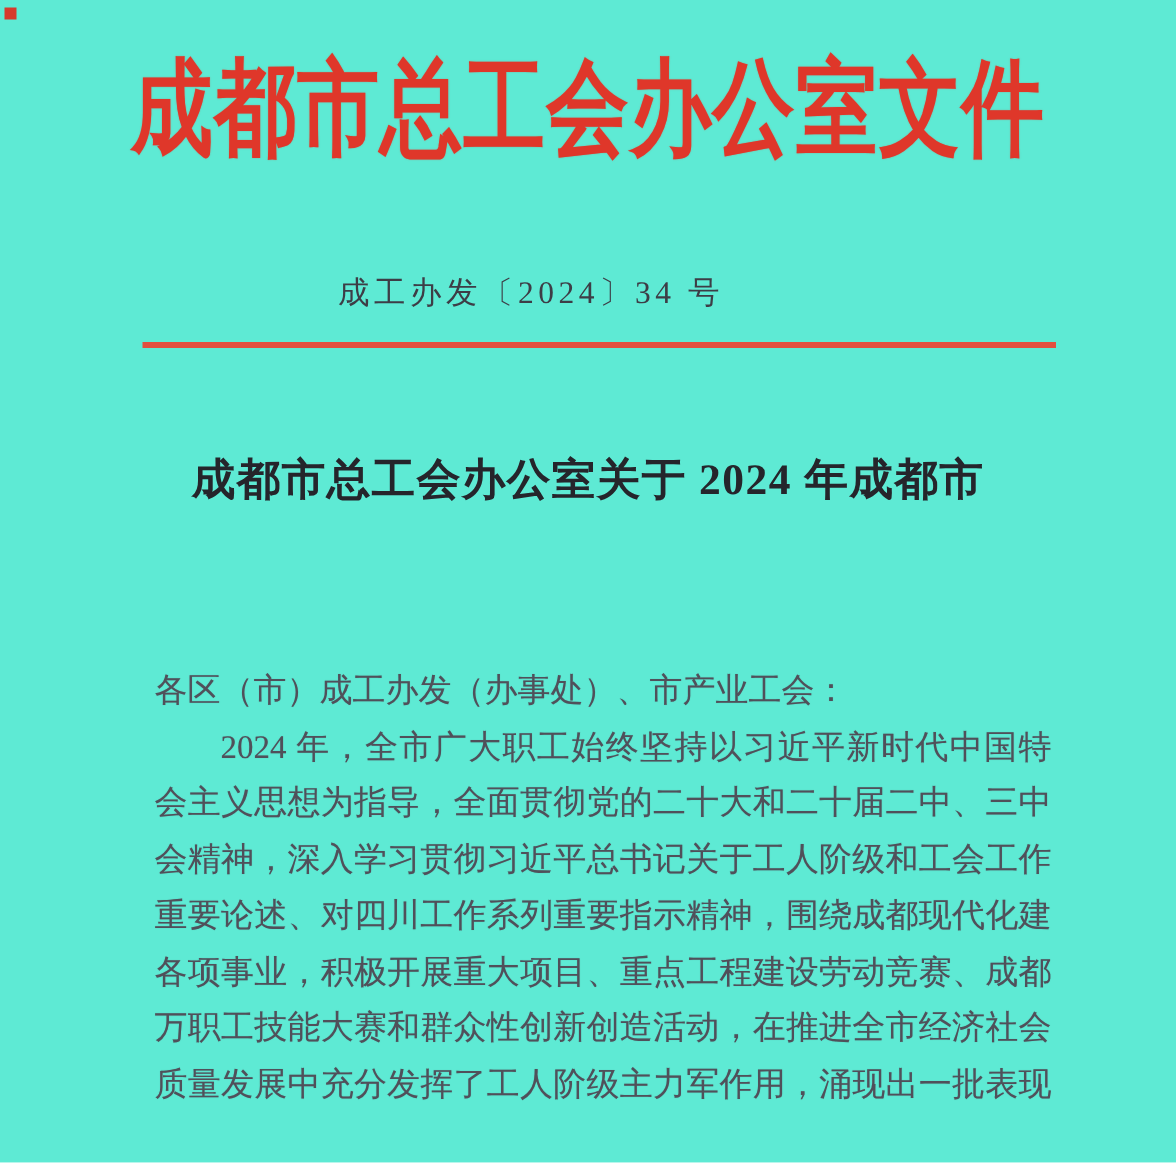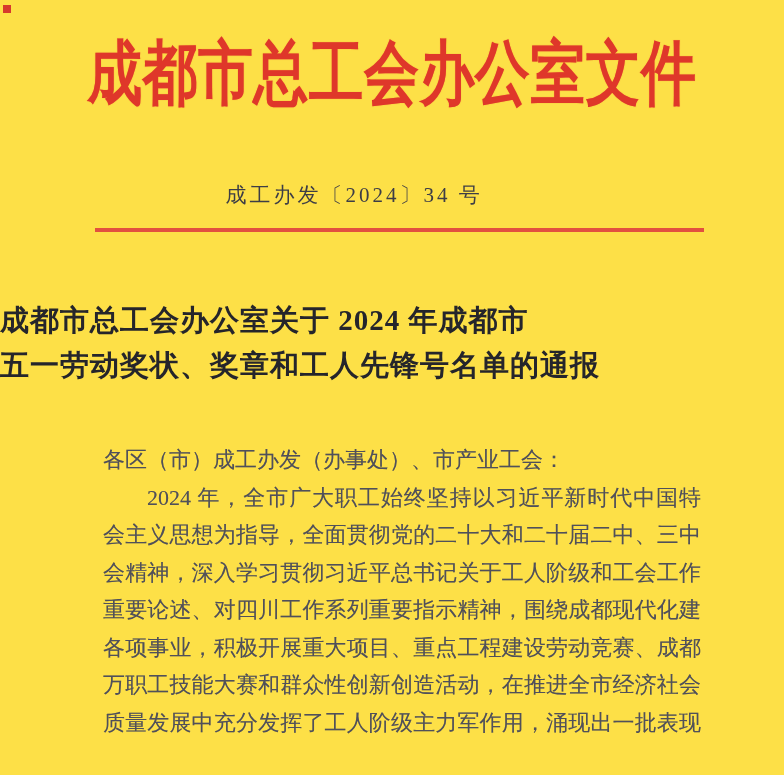--- a/index.html
+++ b/index.html
@@ -4,21 +4,21 @@
 <style>
   html, body {
     margin: 0;
     padding: 0;
     background: #ffffff;
   }
   .page {
     position: relative;
     width: 784px;
     height: 775px;
-    background: #fde047;
+    background: #5eead4;
     overflow: hidden;
     font-family: "Liberation Serif", "DejaVu Serif", serif;
   }
   
   .scan-dot {
     position: absolute;
     left: 3px;
     top: 5px;
     width: 8px;
     height: 8px;
@@ -60,21 +60,21 @@
     width: 609px;
     height: 4px;
     background: #e2503f;
   }
   
   .doc-title {
     position: absolute;
     top: 298px;
     left: 0;
     width: 784px;
-    text-align: left;
+    text-align: center;
     font-weight: bold;
     font-size: 29px;
     line-height: 45px;
     color: #25252b;
     letter-spacing: 1px;
   }
   
   .body-block {
     position: absolute;
     top: 441px;
@@ -107,21 +107,20 @@
   <div class="scan-dot"></div>
 
   <div class="letterhead">成都市总工会办公室文件</div>
 
   <div class="doc-number">成工办发〔2024〕34 号</div>
 
   <div class="red-rule"></div>
 
   <div class="doc-title">
     <div>成都市总工会办公室关于 2024 年成都市</div>
-    <div>五一劳动奖状、奖章和工人先锋号名单的通报</div>
   </div>
 
   <div class="body-block">
     <div class="salutation">各区（市）成工办发（办事处）、市产业工会：</div>
     <div class="body-line indent">2024 年，全市广大职工始终坚持以习近平新时代中国特色社</div>
     <div class="body-line">会主义思想为指导，全面贯彻党的二十大和二十届二中、三中全</div>
     <div class="body-line">会精神，深入学习贯彻习近平总书记关于工人阶级和工会工作的</div>
     <div class="body-line">重要论述、对四川工作系列重要指示精神，围绕成都现代化建设</div>
     <div class="body-line">各项事业，积极开展重大项目、重点工程建设劳动竞赛、成都百</div>
     <div class="body-line">万职工技能大赛和群众性创新创造活动，在推进全市经济社会高</div>

